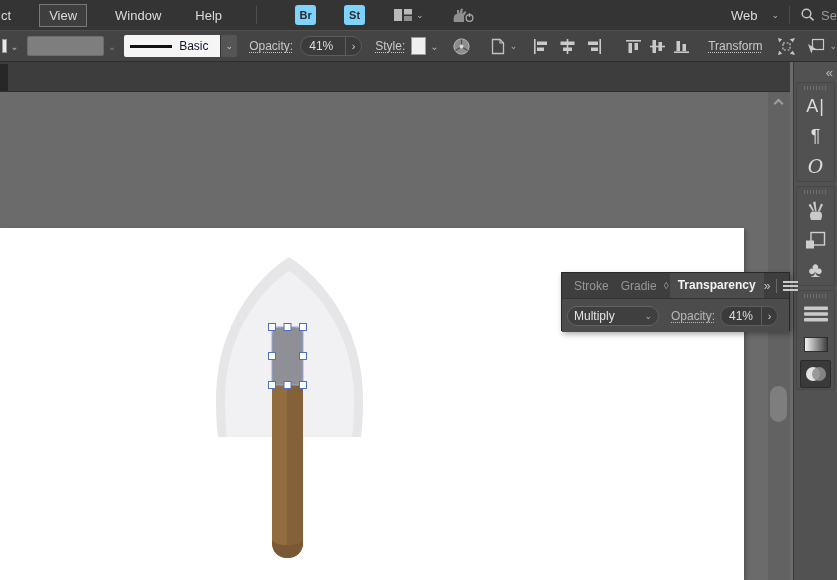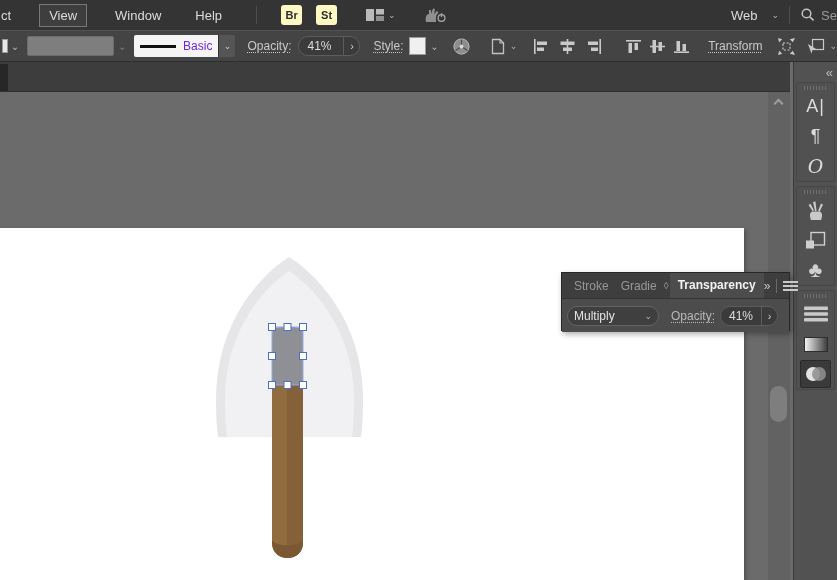--- a/index.html
+++ b/index.html
@@ -8,39 +8,39 @@
   .abs { position:absolute; }
 
   
   #menubar { position:absolute; left:0; top:0; width:837px; height:30px;
              background:#343434; display:flex; align-items:center; color:#dcdcdc;
              font-size:13px; white-space:nowrap; overflow:hidden; z-index:60;gap:14px; }
   .menu-item { padding:4px 10px; }
   .menu-item.cut { padding-left:1px; }
   .menu-item.boxed { border:1px solid #787878; background:#3e3e3e; padding:3px 9px; margin:8px 4px; }
   .mb-sep { width:1px; height:18px; background:#4d4d4d; margin:0 10px; }
-  .badge { width:21px; height:20px; background:#fef9c3; color:#2c2c2c; font-weight:bold;
+  .badge { width:21px; height:20px; background:#7dd3fc; color:#2c2c2c; font-weight:bold;
            font-size:11px; border-radius:3px; display:flex; align-items:center;
-           justify-content:center; }
+           justify-content:center; margin-left:14px; }
   .chev { color:#b5b5b5; font-size:9px; margin-left:4px; }
   .mb-right { margin-left:auto; display:flex; align-items:center; }
   .search-grp { display:flex; align-items:center; }
 
   
   #controlbar { position:absolute; left:0; top:30px; width:837px; height:32px;
                 background:#444444; border-top:1px solid #515151; border-bottom:1px solid #2d2d2d;
                 display:flex; align-items:center; color:#c9c9c9; font-size:12px;
                 white-space:nowrap; overflow:hidden; z-index:60; }
   .fill-sliver { width:6px; height:14px; background:#e8e8e8; border:1px solid #999; margin-left:2px; }
   .profile-swatch { width:94px; height:20px; background:#7e7e7e; border:1px solid #6c6c6c;
                     border-radius:2px; margin-left:8px; }
   .dim { color:#7f7f7f; }
   .brush-combo { display:flex; align-items:center; margin-left:8px; height:22px; }
-  .brush-face { width:84px; height:22px; background:#f5f5f5; border-radius:2px 0 0 2px;
-                display:flex; align-items:center; padding:0 6px; color:#6d28d9; }
+  .brush-face { width:96px; height:22px; background:#f5f5f5; border-radius:2px 0 0 2px;
+                display:flex; align-items:center; padding:0 6px; color:#0f172a; }
   .brush-line { width:42px; height:3px; background:#111; margin-right:7px; }
   .combo-btn { width:17px; height:22px; background:#555; border-left:1px solid #333;
                display:flex; align-items:center; justify-content:center; color:#ccc;
                font-size:9px; border-radius:0 2px 2px 0; }
   .uline { text-decoration:underline; text-decoration-style:dotted; text-underline-offset:2px; }
   .num-combo { display:flex; align-items:center; height:20px; background:#3b3b3b;
                border:1px solid #5c5c5c; border-radius:10px; color:#dedede; }
   .num-val { padding:0 8px; min-width:44px; }
   .num-arrow { width:16px; height:100%; border-left:1px solid #5c5c5c; display:flex;
                align-items:center; justify-content:center; color:#cfcfcf; font-size:11px; }

